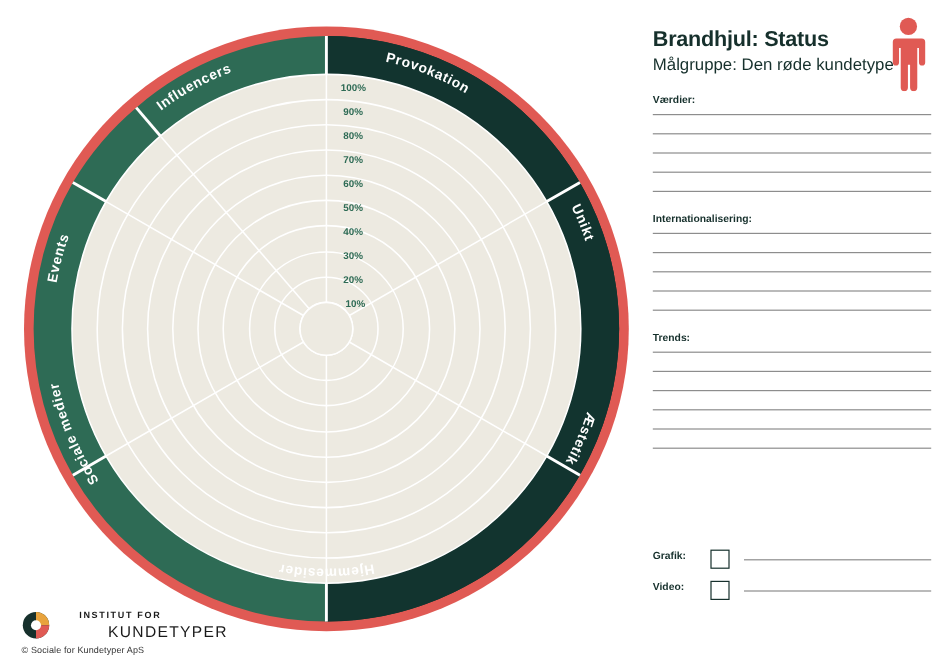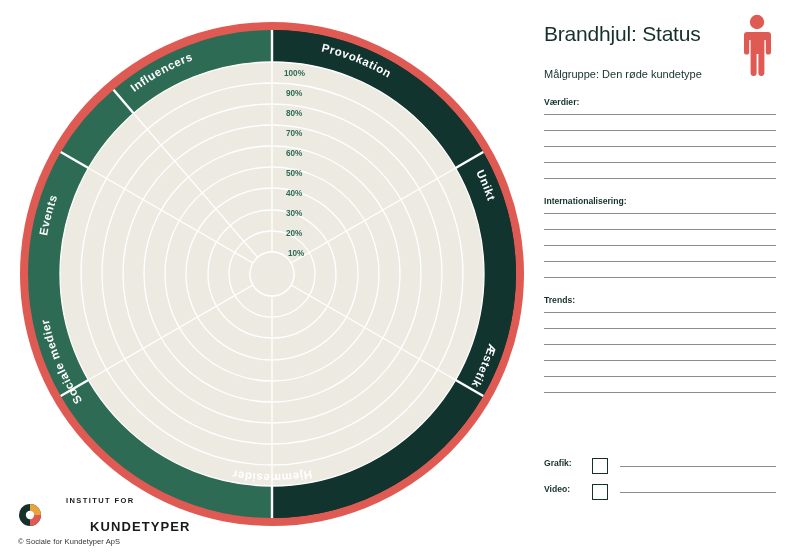--- a/index.html
+++ b/index.html
@@ -63,52 +63,52 @@
   }
   .logo-line1 {
     font-size: 7.5px;
     font-weight: bold;
     letter-spacing: 1.4px;
     color: #1a1a1a;
     display: block;
   }
   .logo-line2 {
     font-size: 13px;
-    font-weight: bold;
+    font-weight: normal;
     letter-spacing: 1.1px;
     color: #1a1a1a;
     display: block;
-    margin-top: 16px;
+    margin-top: 4px;
     padding-left: 24px;
   }
   .copyright {
     font-size: 7.5px;
     color: #333333;
     letter-spacing: 0.1px;
   }
 
   
   .panel {
     position: absolute;
     left: 544px;
     top: 14px;
     width: 232px;
     height: 532px;
   }
   .panel-title {
-    font-size: 21px;
-    font-weight: normal;
+    font-size: 18px;
+    font-weight: bold;
     color: #16302c;
     margin: 8px 0 0 0;
     letter-spacing: -0.2px;
   }
   .panel-sub {
-    font-size: 11px;
+    font-size: 14px;
     color: #16302c;
-    margin-top: 22px;
+    margin-top: 2px;
   }
   .person-icon {
     position: absolute;
     right: 2px;
     top: 0;
   }
 
   .field-group { margin-top: 17px; }
   .field-label {
     font-size: 8.6px;

